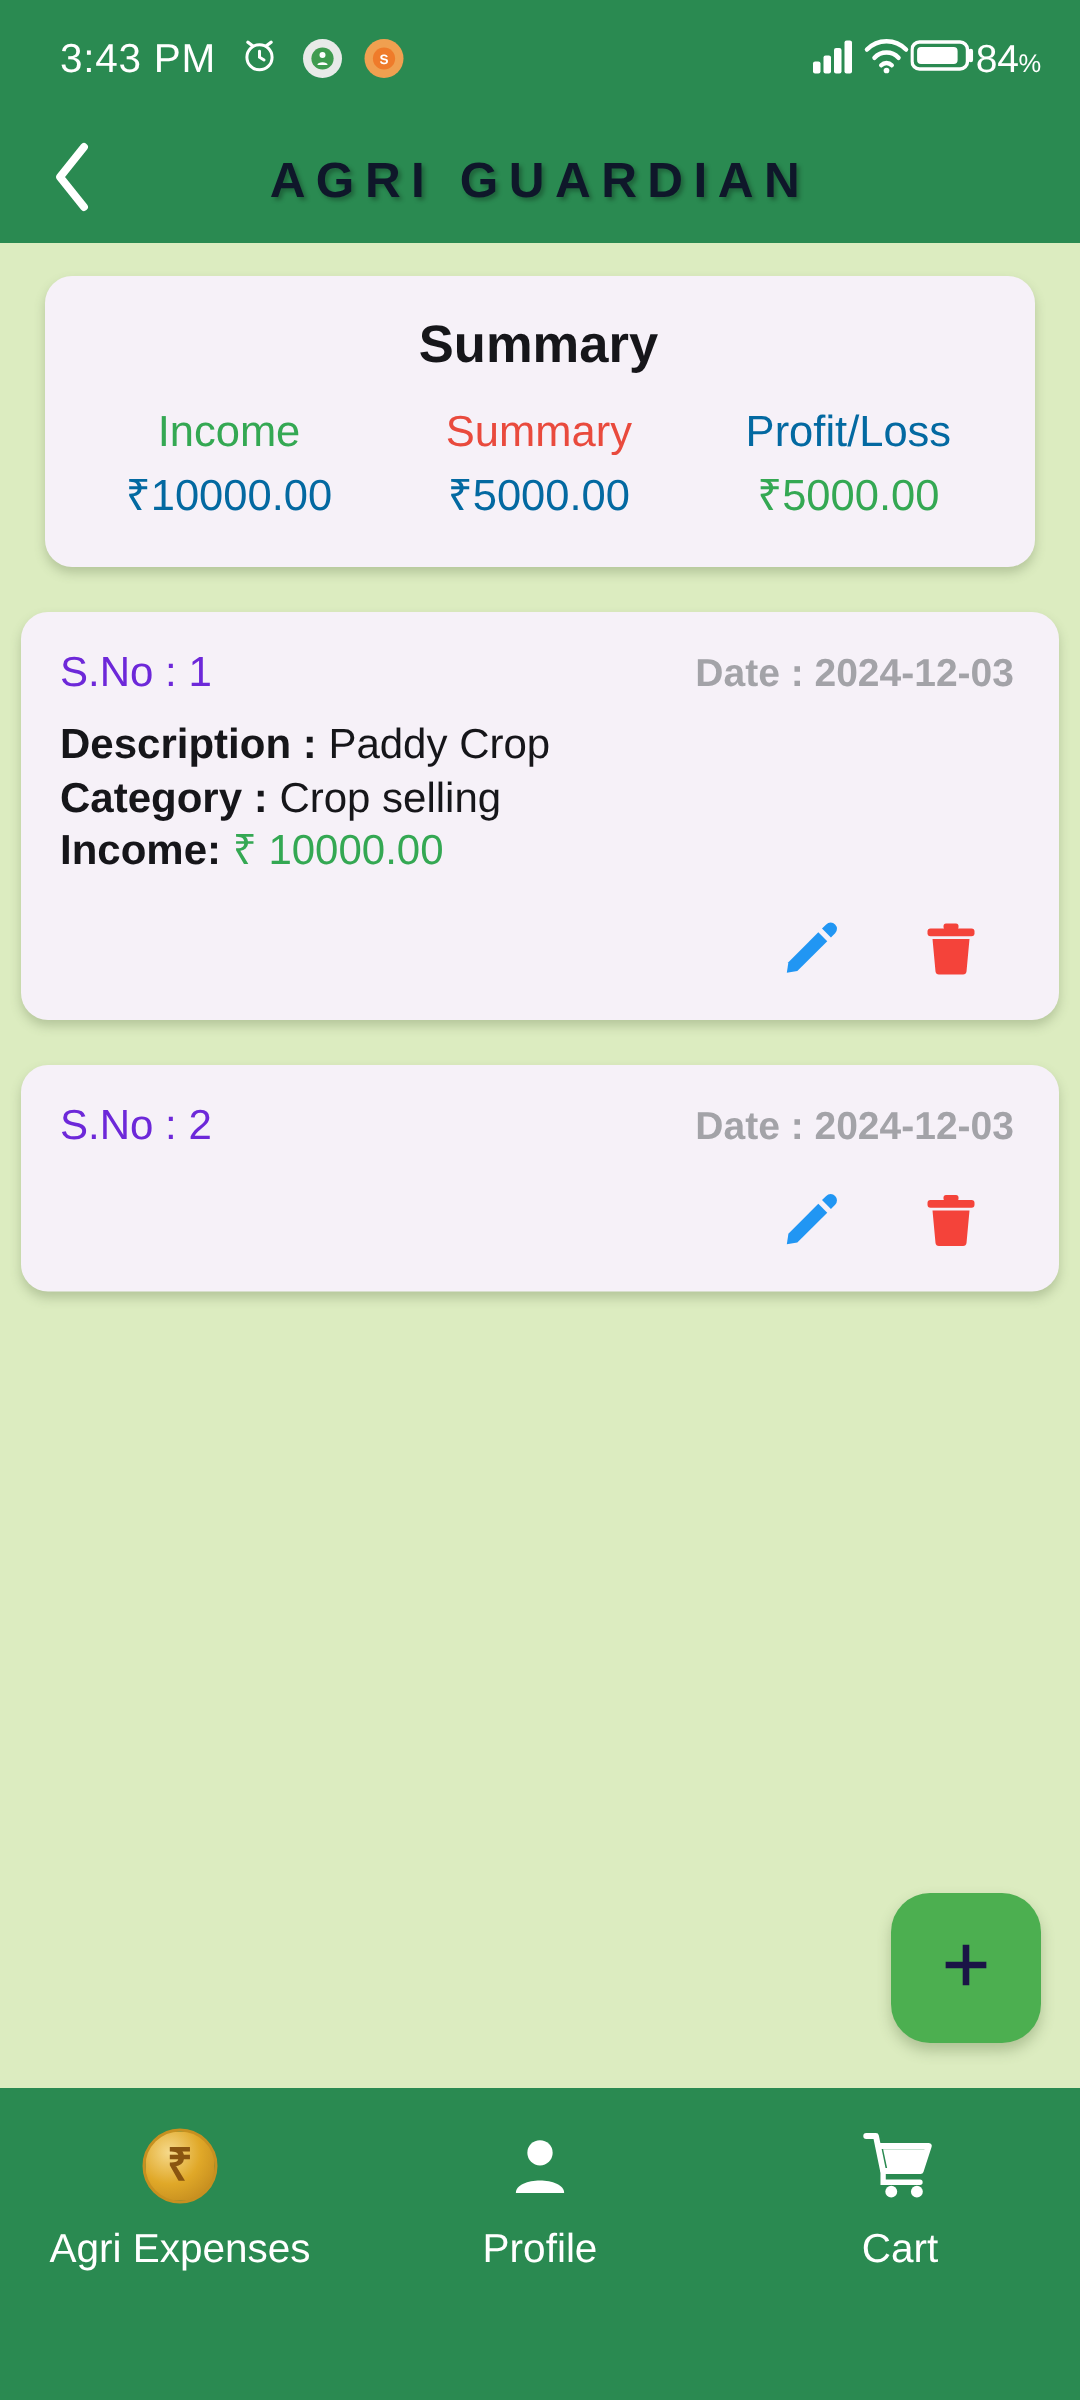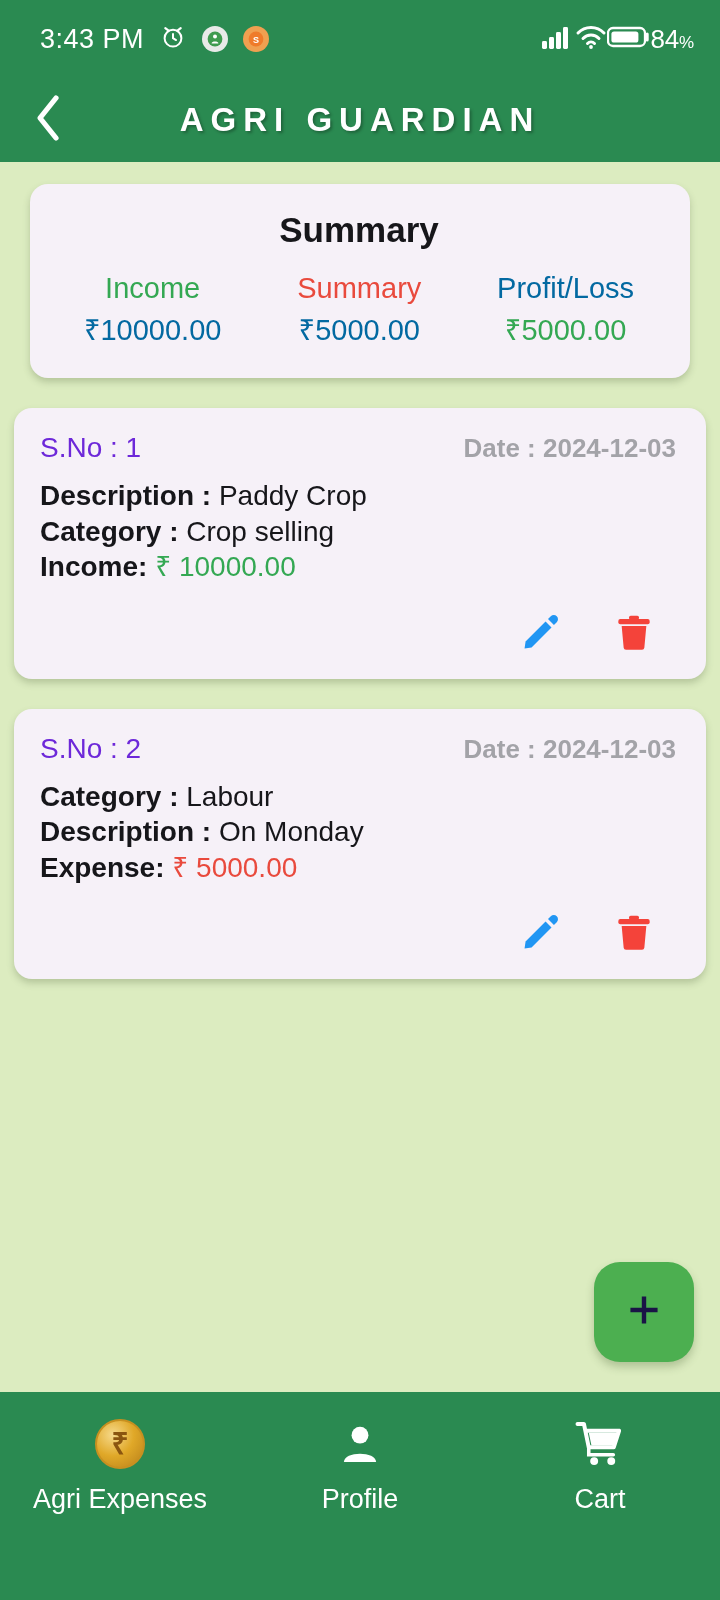--- a/index.html
+++ b/index.html
@@ -70,21 +70,21 @@
     display: flex;
     align-items: center;
     justify-content: center;
     margin-left: 14px;
     cursor: pointer;
   }
   .app-title {
     position: absolute;
     left: 0; right: 0;
     text-align: center;
-    color: #ffffff;
+    color: #0f172a;
     font-size: 33px;
     font-weight: bold;
     letter-spacing: 7px;
     text-shadow: 2px 2px 3px rgba(0,0,0,0.28);
     pointer-events: none;
   }
 
   
   .content {
     position: absolute;
@@ -355,34 +355,20 @@
         </svg>
       </span>
     </div>
   </div>
 
   <div class="card txn-card">
     <div class="txn-top">
       <span class="txn-sno">S.No : 2</span>
       <span class="txn-date">Date : 2024-12-03</span>
     </div>
-    <div class="txn-lines">
-      <div class="txn-line">
-        <span class="lbl">Category :</span>
-        <span>Labour</span>
-      </div>
-      <div class="txn-line">
-        <span class="lbl">Description :</span>
-        <span>On Monday</span>
-      </div>
-      <div class="txn-line">
-        <span class="lbl">Expense:</span>
-        <span class="c-red">₹ 5000.00</span>
-      </div>
-    </div>
     <div class="txn-actions">
       <span class="icon-btn">
         <svg width="42" height="42" viewBox="0 0 24 24">
           <path d="M3.2 17.4 L14.6 6 L18 9.4 L6.6 20.8 L2.6 21.4 Z" fill="#2196f3"></path>
           <path d="M16 4.6 L17.6 3 A2.2 2.2 0 0 1 21 6.4 L19.4 8 Z" fill="#2196f3"></path>
         </svg>
       </span>
       <span class="icon-btn">
         <svg width="40" height="42" viewBox="0 0 24 24">
           <rect x="2.6" y="4.2" width="18.8" height="3.1" rx="1.2" fill="#f4433a"></rect>

